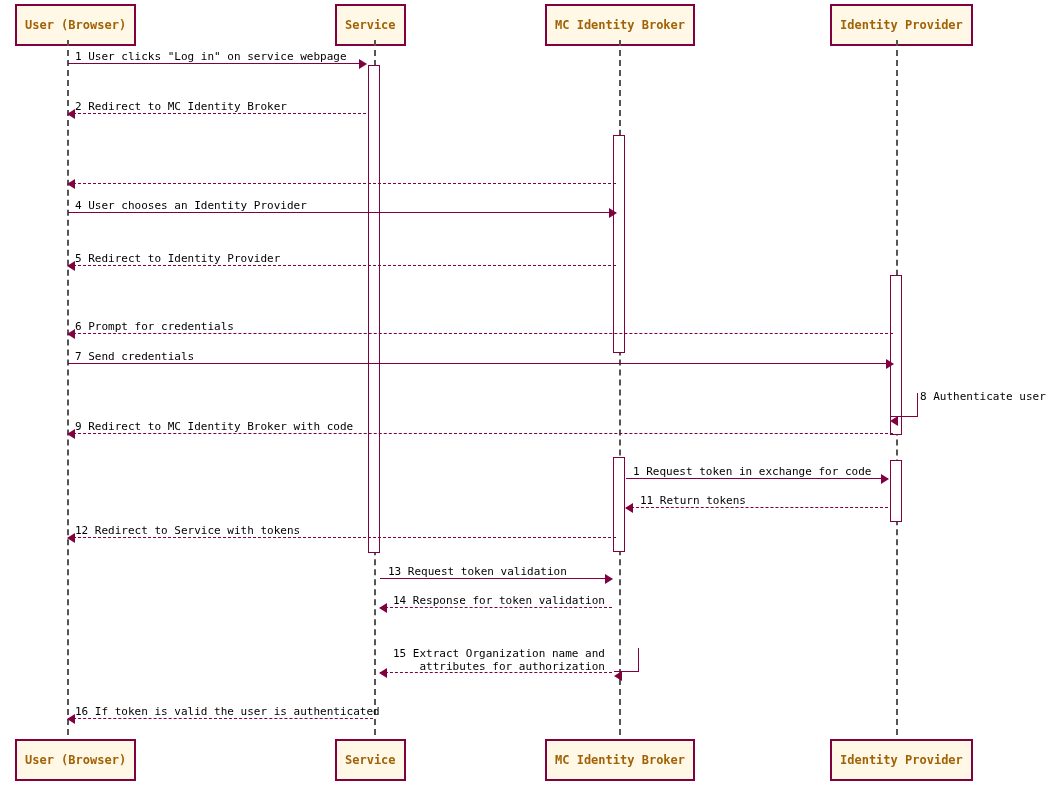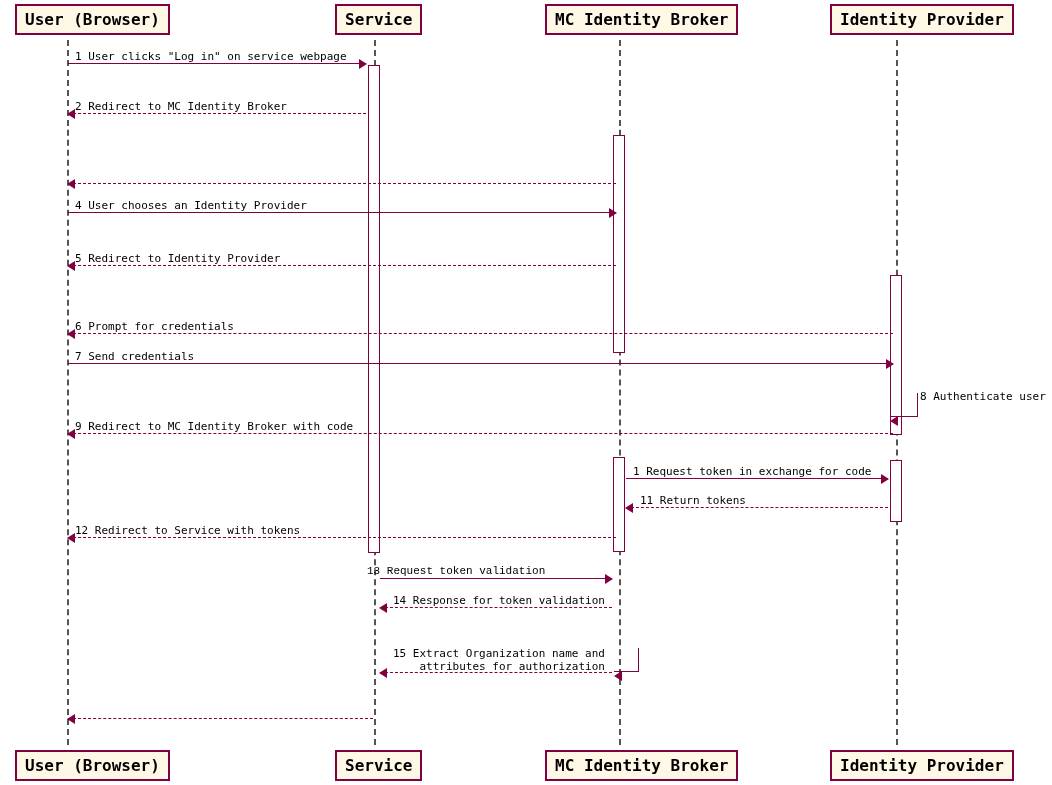--- a/index.html
+++ b/index.html
@@ -15,24 +15,24 @@
     }
     .diagram-container {
       position: relative;
       width: 1052px;
       height: 785px;
     }
     .actor-box {
       position: absolute;
       border: 2px solid #800040;
       background: #fff8e7;
-      padding: 4px 8px;
-      font-size: 16px;
+      padding: 12px 8px;
+      font-size: 12px;
       font-weight: bold;
-      color: #000000;
+      color: #a16207;
       text-align: center;
       white-space: nowrap;
     }
     .lifeline {
       position: absolute;
       border-left: 2px dashed #555;
       top: 40px;
       bottom: 40px;
     }
     .activation-bar {
@@ -160,37 +160,40 @@
   <div class="label" style="left:640px;top:494px;">
     <span>11 Return tokens</span>
   </div>
 
   <div class="arrow-line dashed arrow-head-left" style="left:68px;top:537px;width:548px;"></div>
   <div class="label" style="left:75px;top:524px;">
     <span>12 Redirect to Service with tokens</span>
   </div>
 
   <div class="arrow-line arrow-head-right" style="left:380px;top:578px;width:232px;"></div>
-  <div class="label" style="left:367px;top:565px;font-family:Liberation Mono, monospace;">
+  <div class="label" style="left:388px;top:565px;">
     <span>13 Request token validation</span>
   </div>
 
   <div class="arrow-line dashed arrow-head-left" style="left:380px;top:607px;width:232px;"></div>
   <div class="label" style="left:393px;top:594px;">
     <span>14 Response for token validation</span>
   </div>
 
   <div style="position:absolute;left:614px;top:648px;width:25px;height:24px;border-right:1.5px solid #800040;border-bottom:1.5px solid #800040;border-top:none;border-left:none;"></div>
   <div style="position:absolute;left:614px;top:671px;width:0;height:0;border-top:5px solid transparent;border-bottom:5px solid transparent;border-right:8px solid #800040;"></div>
   <div class="arrow-line dashed arrow-head-left" style="left:380px;top:672px;width:232px;"></div>
   <div class="label" style="left:393px;top:647px;text-align:right;">
     <span>15 Extract Organization name and<br>attributes for authorization</span>
   </div>
 
   <div class="arrow-line dashed arrow-head-left" style="left:68px;top:718px;width:305px;"></div>
+  <div class="label" style="left:75px;top:705px;">
+    <span>16 If token is valid the user is authenticated</span>
+  </div>
 
   <div class="actor-box" style="left:15px;bottom:4px;">
     <span>User (Browser)</span>
   </div>
   <div class="actor-box" style="left:335px;bottom:4px;">
     <span>Service</span>
   </div>
   <div class="actor-box" style="left:545px;bottom:4px;">
     <span>MC Identity Broker</span>
   </div>

